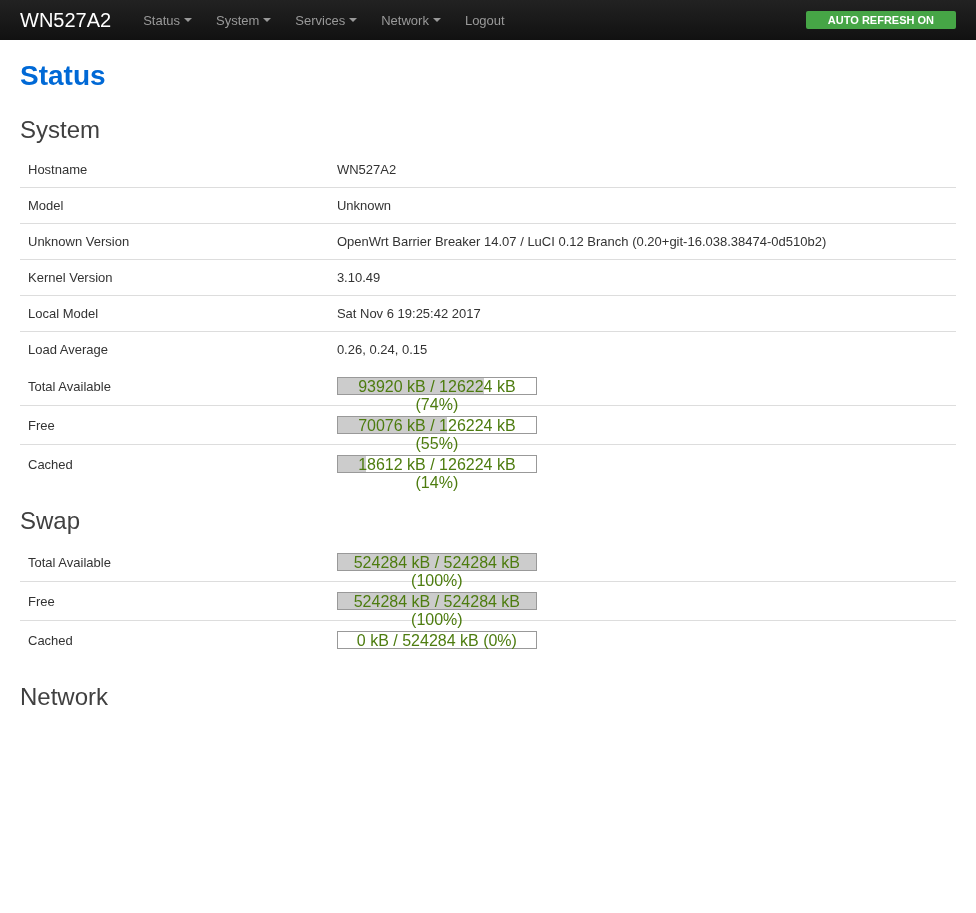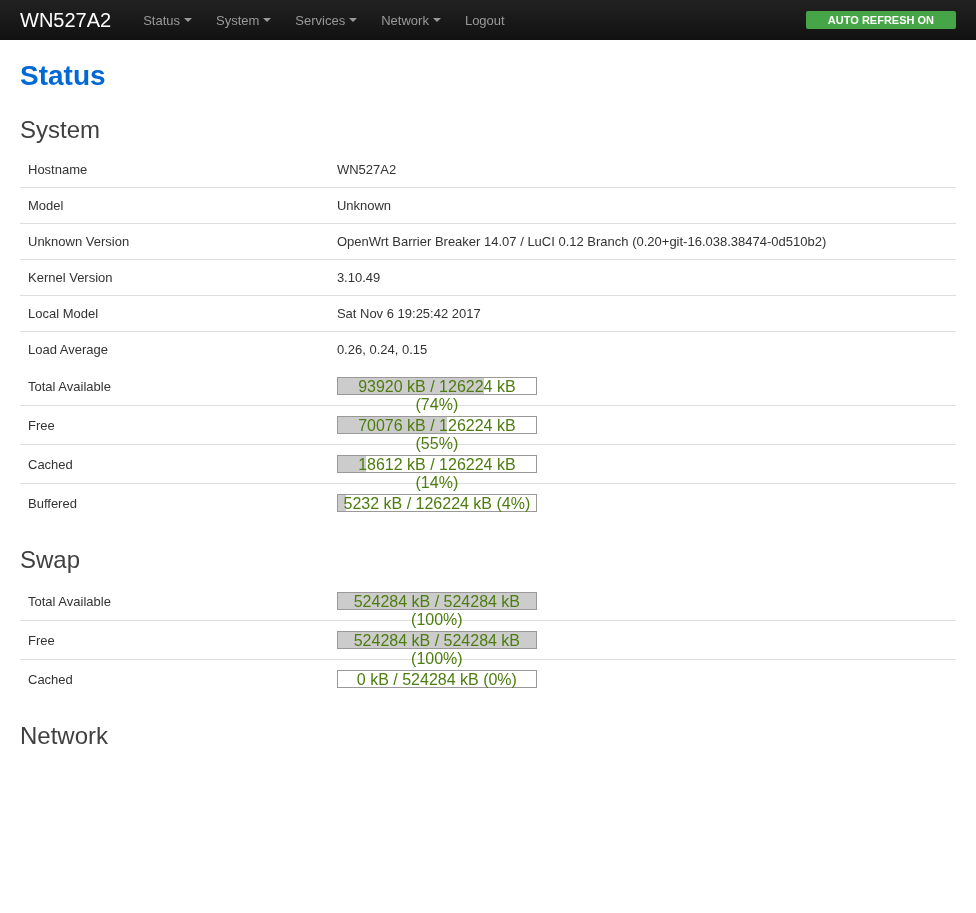--- a/index.html
+++ b/index.html
@@ -93,24 +93,20 @@
           <td class="value"><div class="progress-wrap"><div class="progress-fill" style="width: 74%;"></div><div class="progress-text">93920 kB / 126224 kB (74%)</div></div></td>
         </tr>
         <tr>
           <td class="label">Free</td>
           <td class="value"><div class="progress-wrap"><div class="progress-fill" style="width: 55%;"></div><div class="progress-text">70076 kB / 126224 kB (55%)</div></div></td>
         </tr>
         <tr>
           <td class="label">Cached</td>
           <td class="value"><div class="progress-wrap"><div class="progress-fill" style="width: 14%;"></div><div class="progress-text">18612 kB / 126224 kB (14%)</div></div></td>
         </tr>
-        <tr>
-          <td class="label">Buffered</td>
-          <td class="value"><div class="progress-wrap"><div class="progress-fill" style="width: 4%;"></div><div class="progress-text">5232 kB / 126224 kB (4%)</div></div></td>
-        </tr>
       </tbody>
   </table>
 
   <h2>Swap</h2>
   <table>
     <tbody id="swap-rows">
         <tr>
           <td class="label">Total Available</td>
           <td class="value"><div class="progress-wrap"><div class="progress-fill" style="width: 100%;"></div><div class="progress-text">524284 kB / 524284 kB (100%)</div></div></td>
         </tr>

